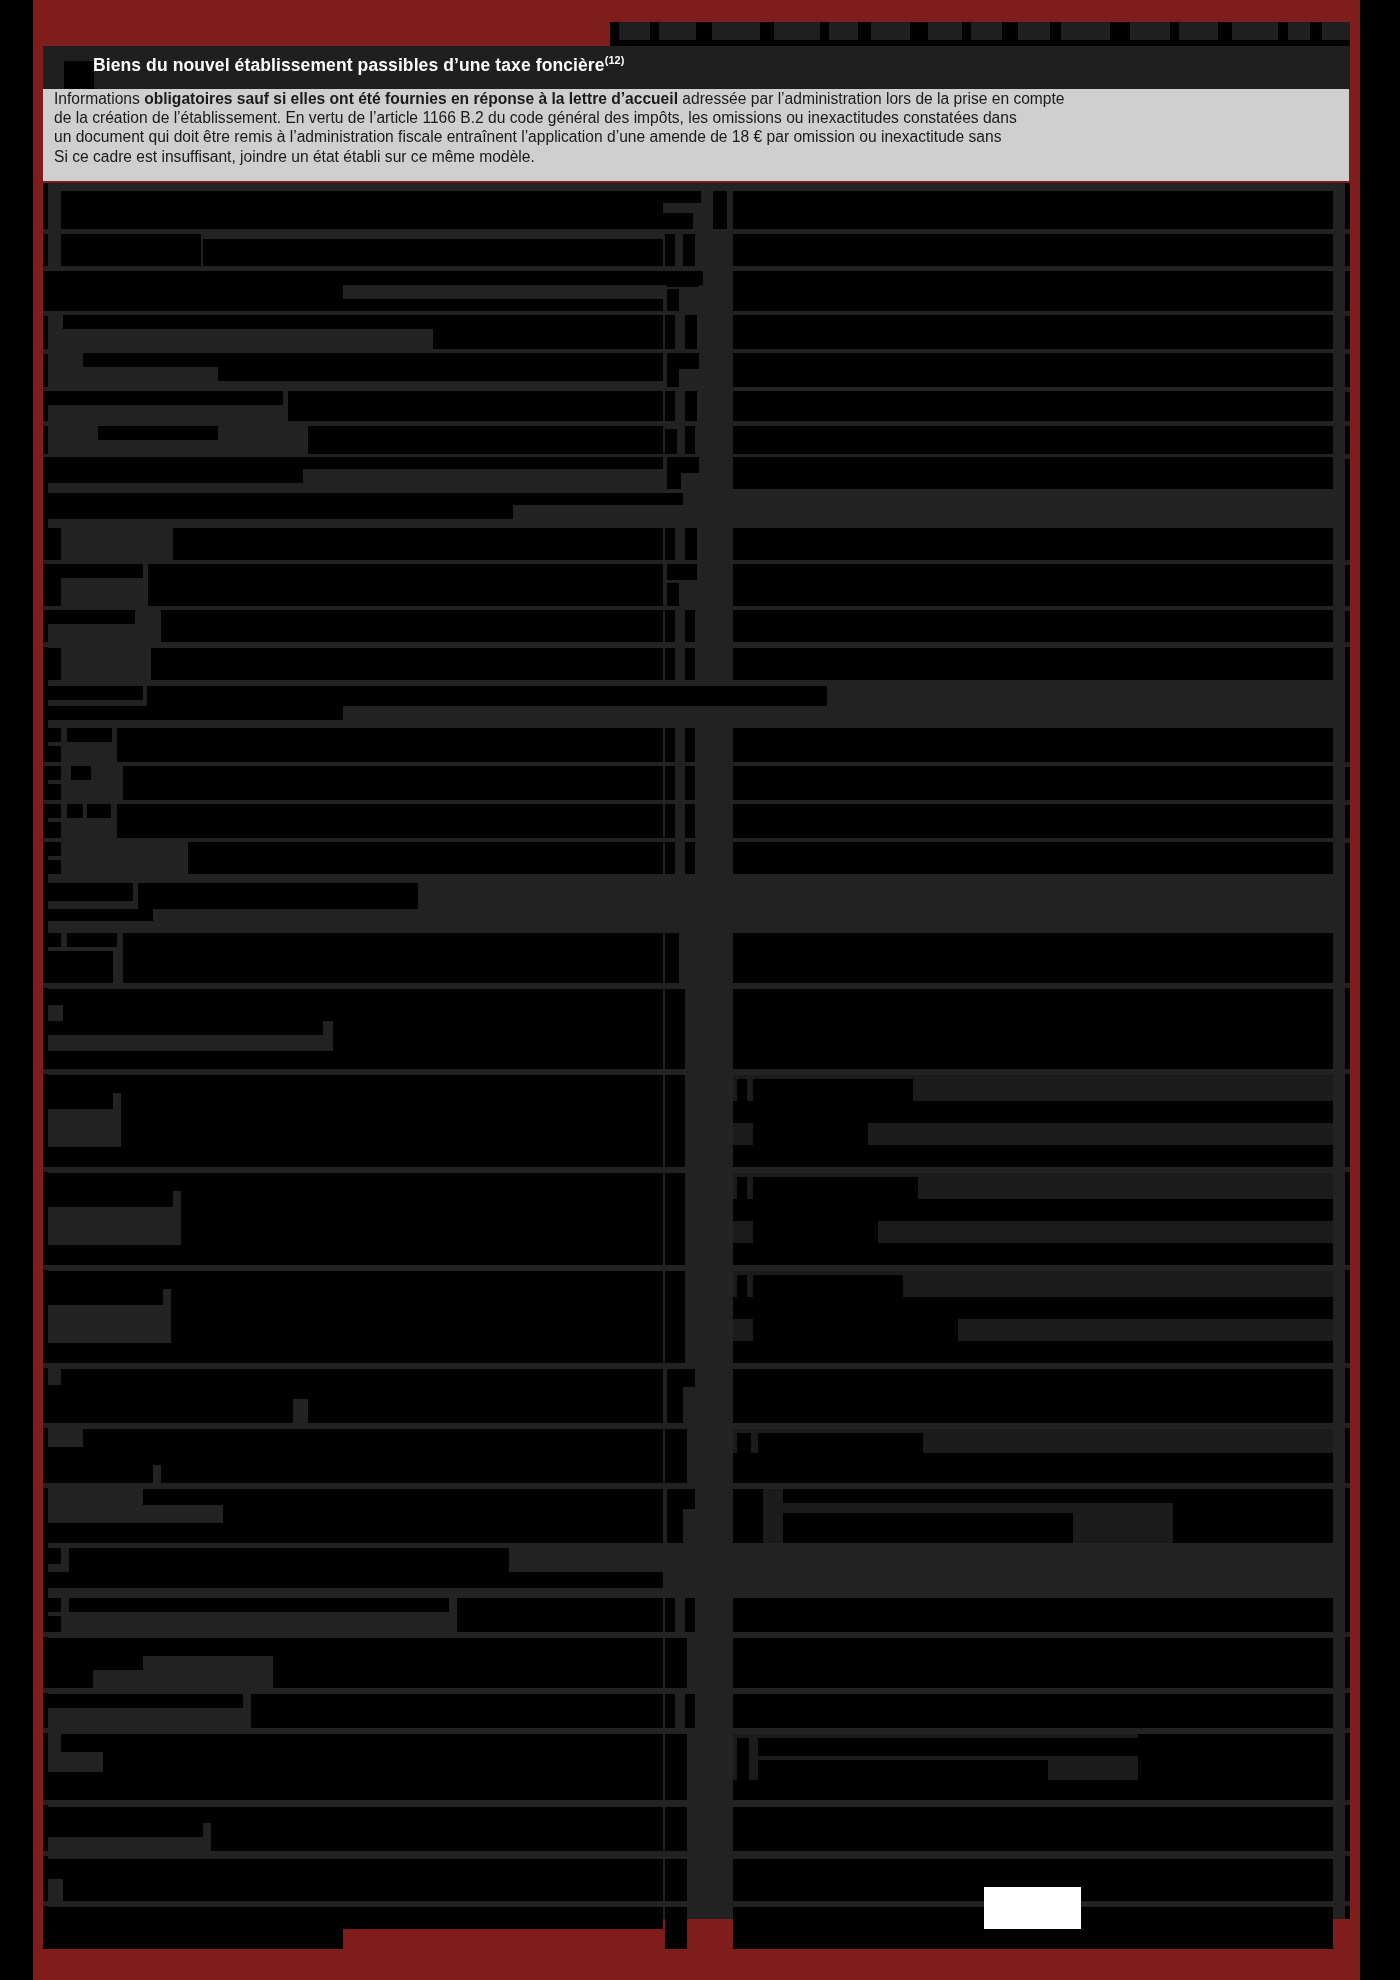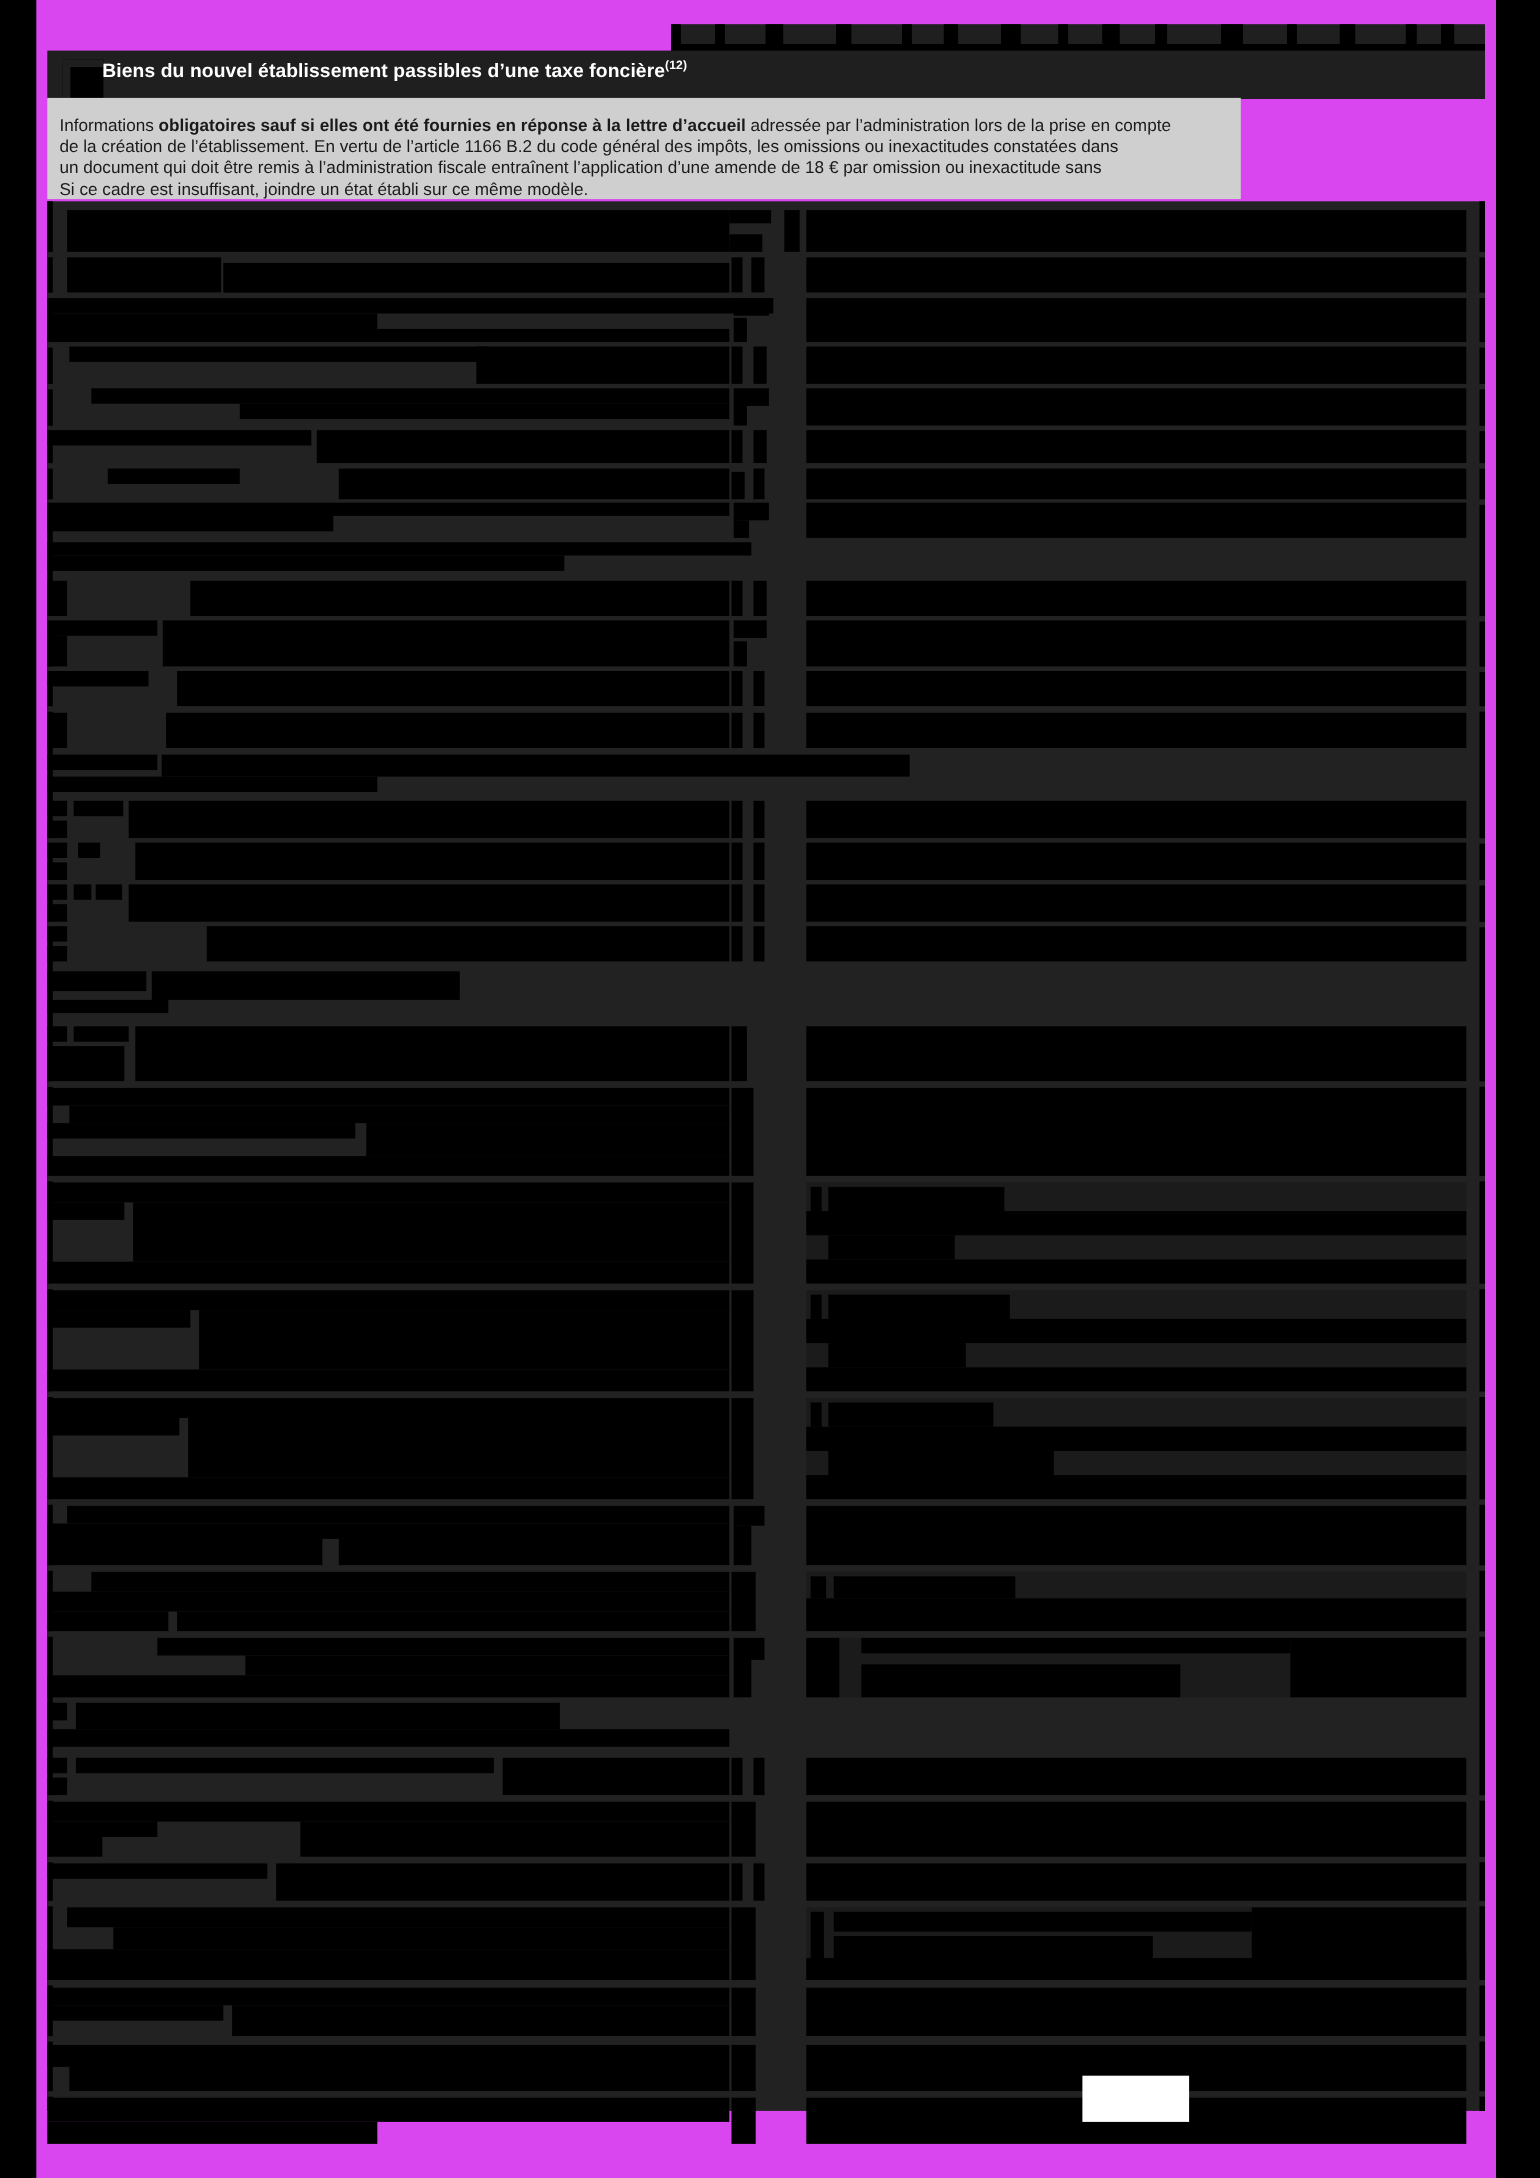--- a/index.html
+++ b/index.html
@@ -1,41 +1,41 @@
 <!DOCTYPE html>
 <html><head>
 <meta charset="utf-8">
 <style>
   html,body{margin:0;padding:0;background:#000;}
   body{width:1400px;height:1980px;position:relative;overflow:hidden;
        font-family:"Liberation Sans","DejaVu Sans",sans-serif;}
 
   
-  #page{position:absolute;inset:0;background:#d946ef;}
+  #page{position:absolute;inset:0;background:#7f1d1d;}
 
   
   .rd{position:absolute;background:#000;}
   .paper-d{position:absolute;background:#1b1b1b;}
 
   
   #topstrip{position:absolute;left:610px;top:22px;width:740px;height:26px;background:#1f1f1f;}
   #topstrip .tick{position:absolute;top:0;width:9px;height:26px;background:#000;}
 
   
   #titlebar{position:absolute;left:43px;top:46px;width:1307px;height:44px;background:#1f1f1f;}
   #titlemark{position:absolute;left:57px;top:54px;width:30px;height:30px;background:#000;
              border-left:7px solid #1f1f1f;border-top:7px solid #1f1f1f;}
   #titletext{position:absolute;left:93px;top:54px;color:#ffffff;font-size:17.5px;
              font-weight:700;letter-spacing:.1px;white-space:nowrap;}
   #titletext sup{font-size:11px;font-weight:700;vertical-align:super;}
 
   
-  #notice{position:absolute;left:43px;top:89px;width:1085px;height:92px;
+  #notice{position:absolute;left:43px;top:89px;width:1306px;height:92px;
           background:#cfcfcf;color:#1a1a1a;box-sizing:border-box;
-          padding:16px 11px 0 11px;font-size:15.6px;line-height:19.2px;}
+          padding:0 11px 0 11px;font-size:15.6px;line-height:19.2px;}
   #notice b{font-weight:700;}
 
   
   #frame{position:absolute;left:43px;top:183px;width:1307px;height:1736px;background:#222222;}
 
   
   .vrule{position:absolute;background:#000;width:5px;}
   .rowsep{position:absolute;background:#222222;height:5px;left:0;right:0;}
 
   

